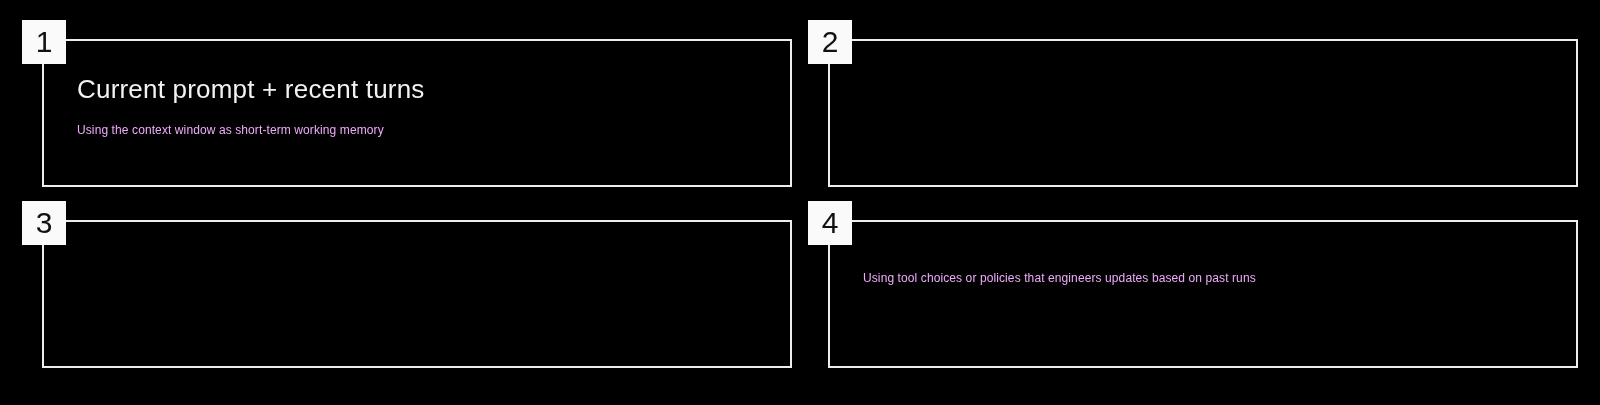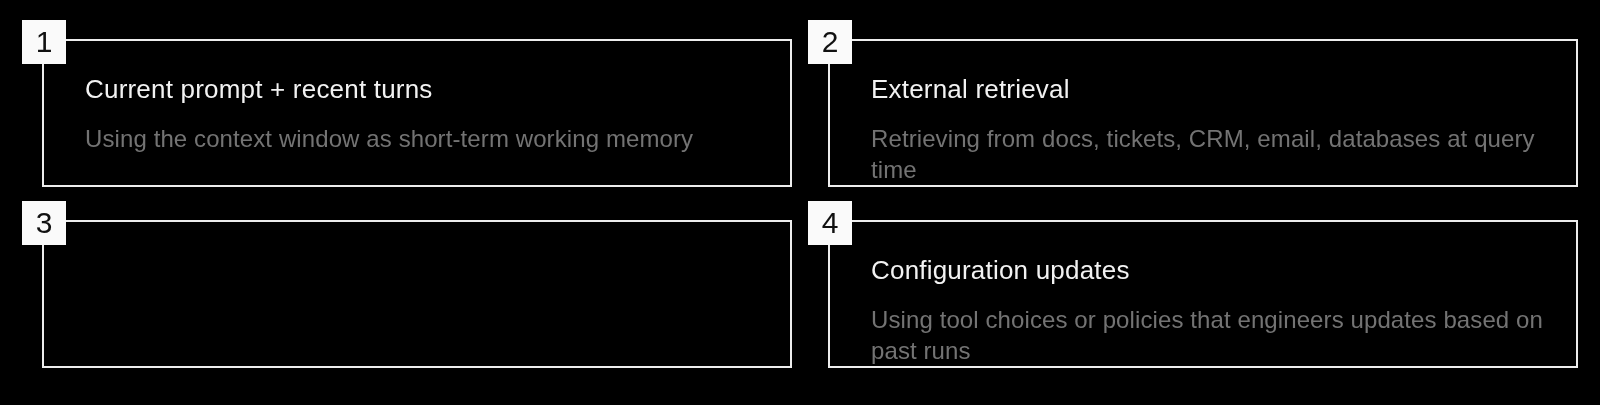--- a/index.html
+++ b/index.html
@@ -35,35 +35,35 @@
     height: 44px;
     background: #fafafa;
     color: #111111;
     font-size: 30px;
     line-height: 44px;
     text-align: center;
     font-weight: 400;
   }
   .card-body {
     position: absolute;
-    left: 41px;
+    left: 33px;
     top: 32px;
     right: 20px;
   }
   .card-title {
     color: #f2f2f2;
     font-size: 26px;
     font-weight: 400;
     line-height: 1.25;
     margin: 0;
     letter-spacing: 0.2px;
   }
   .card-subtitle {
-    color: #737373;
-    font-size: 24px;
+    color: #f0abfc;
+    font-size: 12px;
     font-weight: 400;
     line-height: 1.3;
     margin: 17px 0 0 0;
     letter-spacing: 0.1px;
   }
 </style>
 </head>
 <body>
 
 <div class="canvas">
@@ -71,31 +71,26 @@
   <div class="card pos-1">
     <div class="badge">1</div>
     <div class="card-body">
       <div class="card-title">Current prompt + recent turns</div>
       <div class="card-subtitle">Using the context window as short-term working memory</div>
     </div>
   </div>
 
   <div class="card pos-2">
     <div class="badge">2</div>
-    <div class="card-body">
-      <div class="card-title">External retrieval</div>
-      <div class="card-subtitle">Retrieving from docs, tickets, CRM, email, databases at query time</div>
-    </div>
   </div>
 
   <div class="card pos-3">
     <div class="badge">3</div>
   </div>
 
   <div class="card pos-4">
     <div class="badge">4</div>
     <div class="card-body">
-      <div class="card-title">Configuration updates</div>
       <div class="card-subtitle">Using tool choices or policies that engineers updates based on past runs</div>
     </div>
   </div>
 
 </div>
 
 </body></html>

